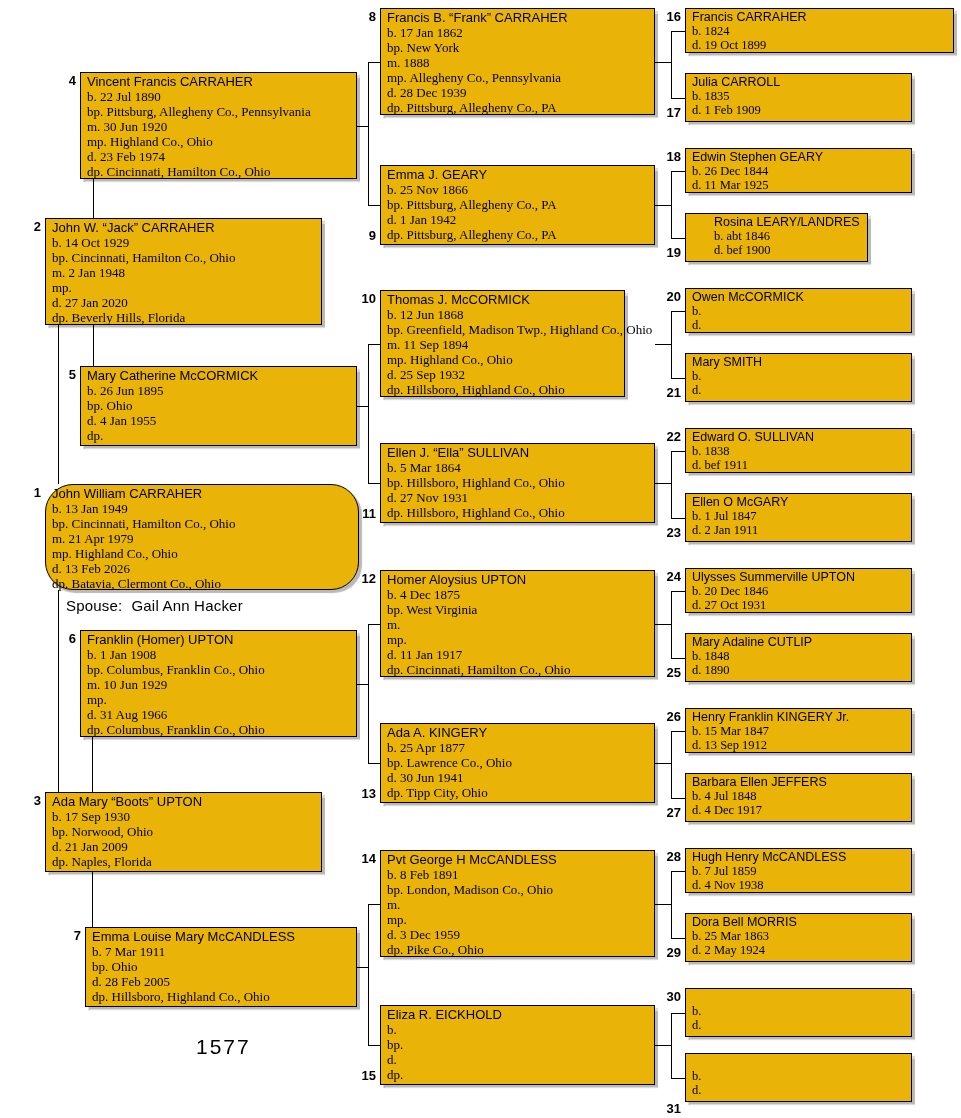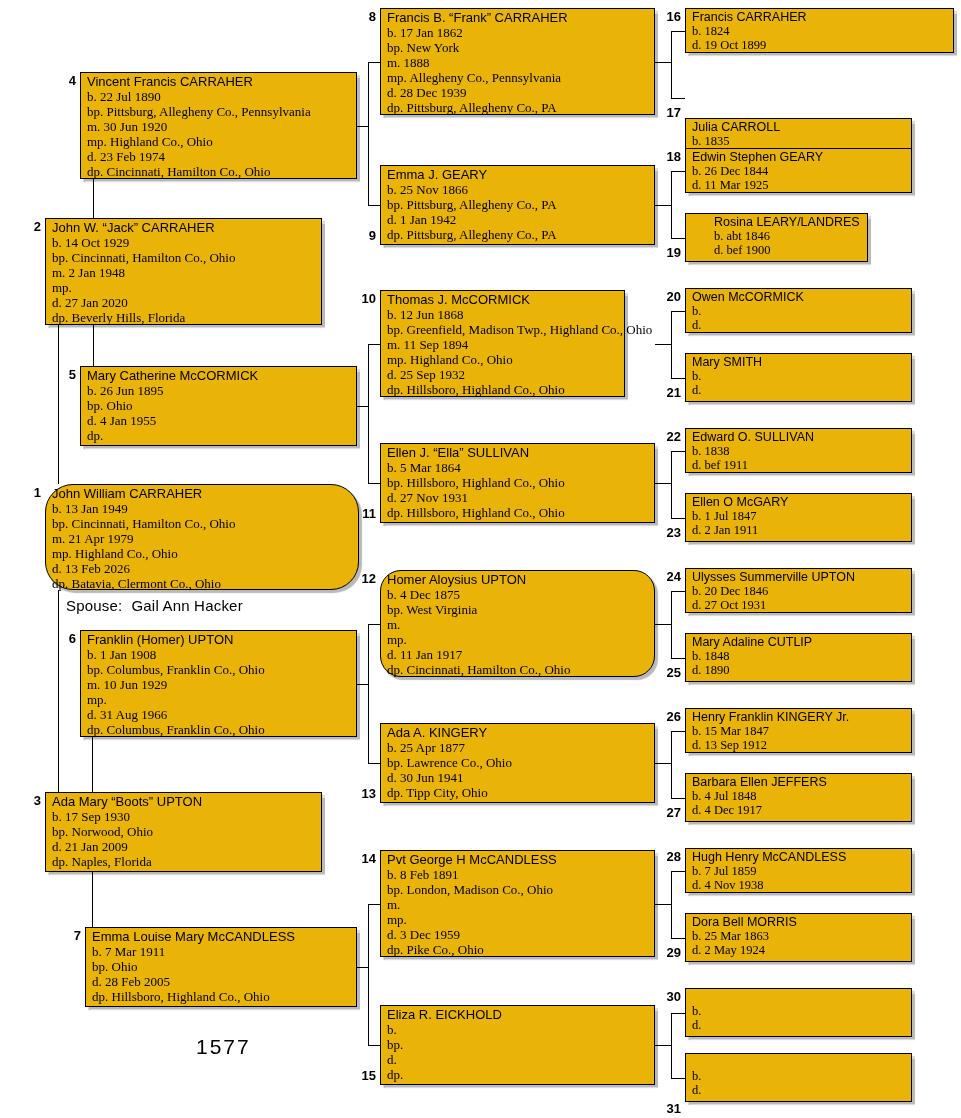--- a/index.html
+++ b/index.html
@@ -180,21 +180,21 @@
     </div>
     <div class="person-number" style="left: 350px; top: 291px;">10</div>
     <div class="person-box mid" style="left: 380px; top: 443px; width: 275px; height: 80px;">
       <div class="person-name">Ellen J. “Ella” SULLIVAN</div>
       <div class="person-detail-line">b. 5 Mar 1864</div>
       <div class="person-detail-line">bp. Hillsboro, Highland Co., Ohio</div>
       <div class="person-detail-line">d. 27 Nov 1931</div>
       <div class="person-detail-line">dp. Hillsboro, Highland Co., Ohio</div>
     </div>
     <div class="person-number" style="left: 350px; top: 506px;">11</div>
-    <div class="person-box mid" style="left: 380px; top: 570px; width: 275px; height: 107px; border-radius: 21px;">
+    <div class="person-box mid" style="left: 380px; top: 570px; width: 275px; height: 107px;">
       <div class="person-name">Homer Aloysius UPTON</div>
       <div class="person-detail-line">b. 4 Dec 1875</div>
       <div class="person-detail-line">bp. West Virginia</div>
       <div class="person-detail-line">m.</div>
       <div class="person-detail-line">mp.</div>
       <div class="person-detail-line">d. 11 Jan 1917</div>
       <div class="person-detail-line">dp. Cincinnati, Hamilton Co., Ohio</div>
     </div>
     <div class="person-number" style="left: 350px; top: 571px;">12</div>
     <div class="person-box mid" style="left: 380px; top: 723px; width: 275px; height: 80px;">
@@ -222,21 +222,21 @@
       <div class="person-detail-line">d.</div>
       <div class="person-detail-line">dp.</div>
     </div>
     <div class="person-number" style="left: 350px; top: 1068px;">15</div>
     <div class="person-box right" style="left: 685px; top: 8px; width: 269px; height: 45px;">
       <div class="person-name">Francis CARRAHER</div>
       <div class="person-detail-line">b. 1824</div>
       <div class="person-detail-line">d. 19 Oct 1899</div>
     </div>
     <div class="person-number" style="left: 655px; top: 9px;">16</div>
-    <div class="person-box right" style="left: 685px; top: 73px; width: 227px; height: 49px; margin-top: 45px;">
+    <div class="person-box right" style="left: 685px; top: 73px; width: 227px; height: 49px;">
       <div class="person-name">Julia CARROLL</div>
       <div class="person-detail-line">b. 1835</div>
       <div class="person-detail-line">d. 1 Feb 1909</div>
     </div>
     <div class="person-number" style="left: 655px; top: 105px;">17</div>
     <div class="person-box right" style="left: 685px; top: 148px; width: 227px; height: 45px;">
       <div class="person-name">Edwin Stephen GEARY</div>
       <div class="person-detail-line">b. 26 Dec 1844</div>
       <div class="person-detail-line">d. 11 Mar 1925</div>
     </div>

